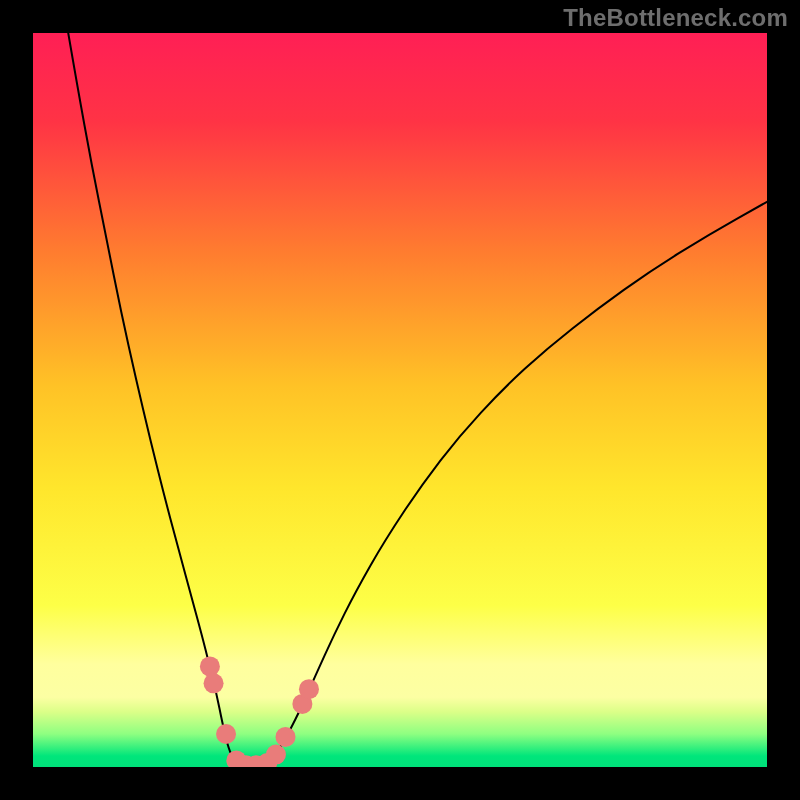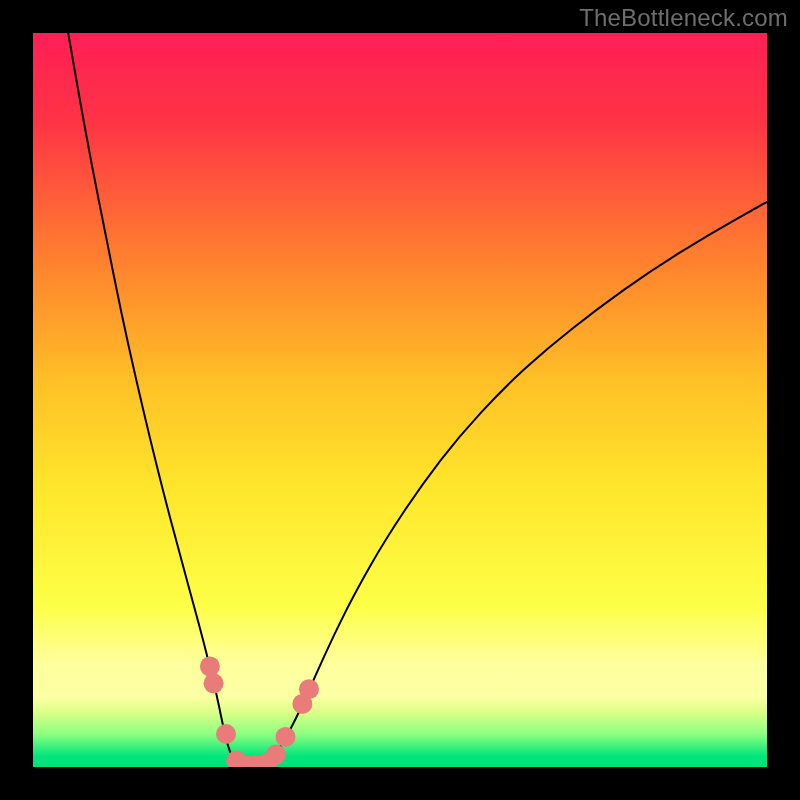--- a/index.html
+++ b/index.html
@@ -26,21 +26,21 @@
     width: 734px;
     height: 734px;
     overflow: hidden;
   }
   .watermark {
     position: absolute;
     top: 4px;
     right: 12px;
     color: #6e6e6e;
     font-size: 24px;
-    font-weight: 400;
+    font-weight: 700;
     letter-spacing: 0.2px;
     font-family: Arial, Helvetica, sans-serif;
   }
   svg { display: block; }
 </style>
 </head>
 <body>
 
 <div class="frame">
 

